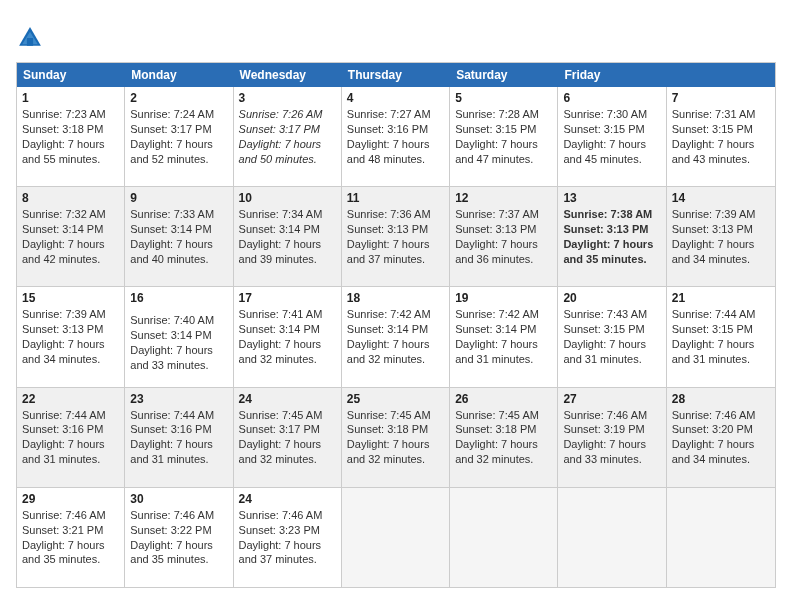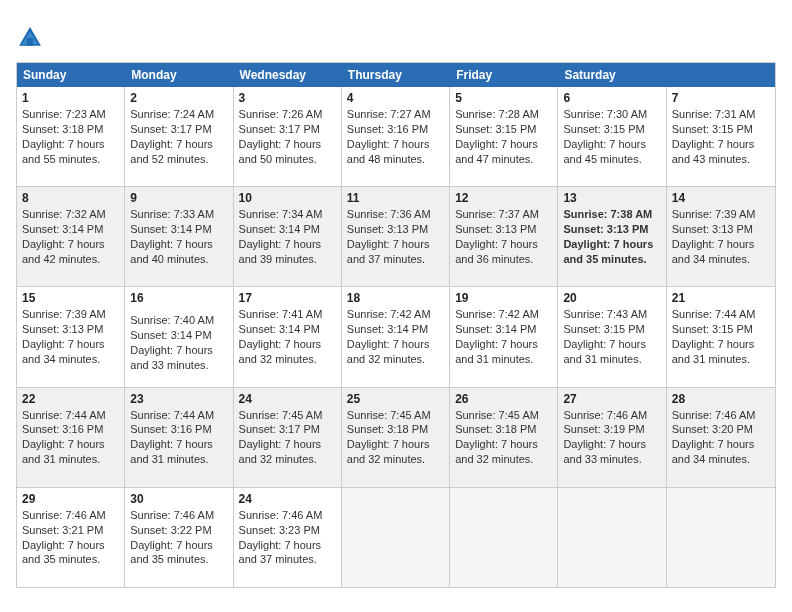--- a/index.html
+++ b/index.html
@@ -132,42 +132,42 @@
       <h2></h2>
     </div>
   </div>
 
   <div class="calendar cal-outer">
     <div class="cal-header">
     <div class="cal-header-cell">Sunday</div>
         <div class="cal-header-cell">Monday</div>
         <div class="cal-header-cell">Wednesday</div>
         <div class="cal-header-cell">Thursday</div>
+        <div class="cal-header-cell">Saturday</div>
         <div class="cal-header-cell">Friday</div>
-        <div class="cal-header-cell">Saturday</div>
       </div>
     <div class="cal-body">
     <div class="cal-row">
           <div class="cal-cell">
             <div class="day-num">1</div>
             <div class="day-info" style="white-space: pre-line;">Sunrise: 7:23 AM
 Sunset: 3:18 PM
 Daylight: 7 hours
 and 55 minutes.</div>
           </div>
           <div class="cal-cell">
             <div class="day-num">2</div>
             <div class="day-info" style="white-space: pre-line;">Sunrise: 7:24 AM
 Sunset: 3:17 PM
 Daylight: 7 hours
 and 52 minutes.</div>
           </div>
           <div class="cal-cell">
             <div class="day-num">3</div>
-            <div class="day-info" style="white-space: pre-line;">Sunrise: 7:26 AM
+            <div class="day-info" style="white-space: pre-line; font-style: italic;">Sunrise: 7:26 AM
 Sunset: 3:17 PM
 Daylight: 7 hours
 and 50 minutes.</div>
           </div>
           <div class="cal-cell">
             <div class="day-num">4</div>
             <div class="day-info" style="white-space: pre-line;">Sunrise: 7:27 AM
 Sunset: 3:16 PM
 Daylight: 7 hours
 and 48 minutes.</div>

